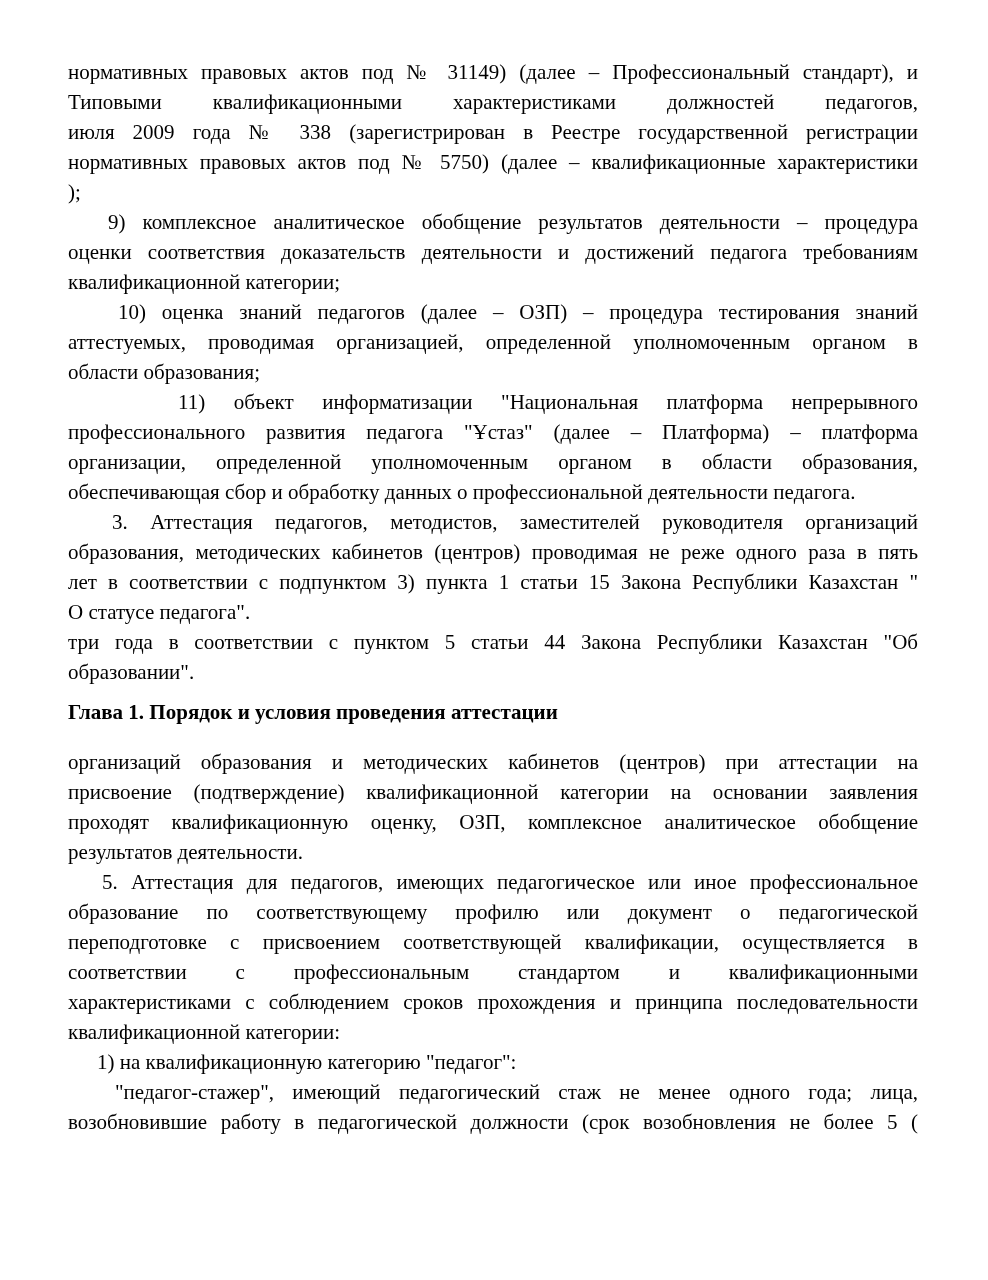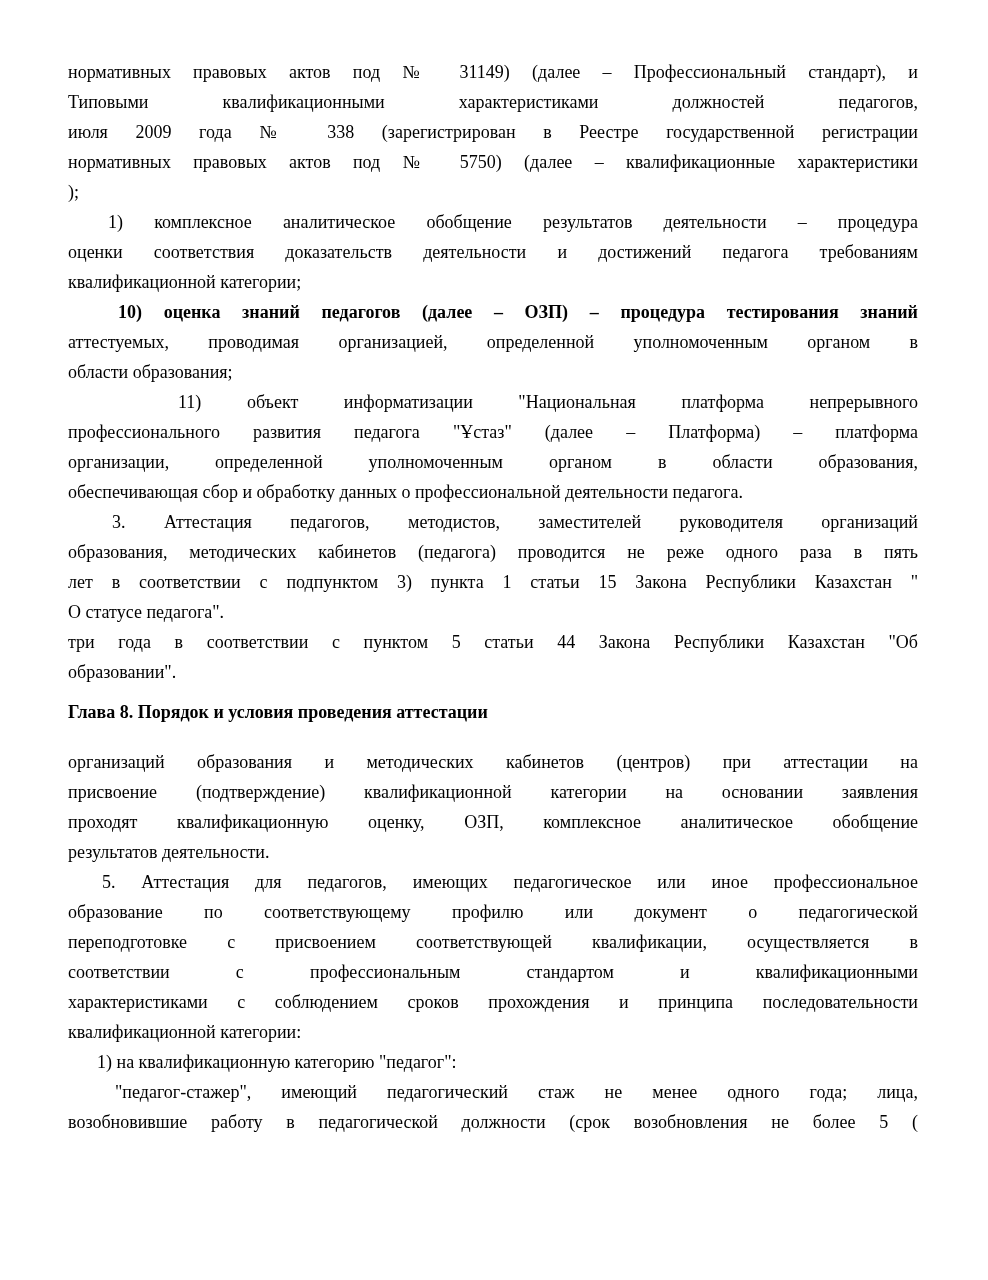--- a/index.html
+++ b/index.html
@@ -13,21 +13,21 @@
     overflow: hidden;
   }
   .page {
     box-sizing: border-box;
     width: 988px;
     height: 1280px;
     padding: 57px 70px 0 68px;
     background: #ffffff;
     color: #000000;
     font-family: "Liberation Serif", "DejaVu Serif", serif;
-    font-size: 18px;
+    font-size: 21px;
     line-height: 30px;
   }
   .para {
     margin: 0;
   }
   .line {
     text-align: justify;
   }
   .line.fill {
     text-align-last: justify;
@@ -49,47 +49,47 @@
 
 <div class="page">
     <div class="para">
       <div class="line fill">нормативных правовых актов под № 31149) (далее – Профессиональный стандарт), и</div>
       <div class="line fill">Типовыми квалификационными характеристиками должностей педагогов,</div>
       <div class="line fill">июля 2009 года № 338 (зарегистрирован в Реестре государственной регистрации</div>
       <div class="line fill">нормативных правовых актов под № 5750) (далее – квалификационные характеристики</div>
       <div class="line end">);</div>
     </div>
     <div class="para">
-      <div class="line fill" style="padding-left: 40px;">1) комплексное аналитическое обобщение результатов деятельности – процедура</div>
+      <div class="line fill" style="padding-left: 40px;">9) комплексное аналитическое обобщение результатов деятельности – процедура</div>
       <div class="line fill">оценки соответствия доказательств деятельности и достижений педагога требованиям</div>
       <div class="line end">квалификационной категории;</div>
     </div>
     <div class="para">
-      <div class="line fill" style="padding-left: 50px; font-weight: bold;">10) оценка знаний педагогов (далее – ОЗП) – процедура тестирования знаний</div>
+      <div class="line fill" style="padding-left: 50px;">10) оценка знаний педагогов (далее – ОЗП) – процедура тестирования знаний</div>
       <div class="line fill">аттестуемых, проводимая организацией, определенной уполномоченным органом в</div>
       <div class="line end">области образования;</div>
     </div>
     <div class="para">
       <div class="line fill" style="padding-left: 110px;">11) объект информатизации "Национальная платформа непрерывного</div>
       <div class="line fill">профессионального развития педагога "Ұстаз" (далее – Платформа) – платформа</div>
       <div class="line fill">организации, определенной уполномоченным органом в области образования,</div>
       <div class="line end">обеспечивающая сбор и обработку данных о профессиональной деятельности педагога.</div>
     </div>
     <div class="para">
       <div class="line fill" style="padding-left: 44px;">3. Аттестация педагогов, методистов, заместителей руководителя организаций</div>
-      <div class="line fill">образования, методических кабинетов (педагога) проводится не реже одного раза в пять</div>
+      <div class="line fill">образования, методических кабинетов (центров) проводимая не реже одного раза в пять</div>
       <div class="line fill">лет в соответствии с подпунктом 3) пункта 1 статьи 15 Закона Республики Казахстан "</div>
       <div class="line end">О статусе педагога".</div>
     </div>
     <div class="para">
       <div class="line fill">три года в соответствии с пунктом 5 статьи 44 Закона Республики Казахстан "Об</div>
       <div class="line end">образовании".</div>
     </div>
     <div class="para heading">
-      <div class="line end">Глава 8. Порядок и условия проведения аттестации</div>
+      <div class="line end">Глава 1. Порядок и условия проведения аттестации</div>
     </div>
     <div class="para">
       <div class="line fill">организаций образования и методических кабинетов (центров) при аттестации на</div>
       <div class="line fill">присвоение (подтверждение) квалификационной категории на основании заявления</div>
       <div class="line fill">проходят квалификационную оценку, ОЗП, комплексное аналитическое обобщение</div>
       <div class="line end">результатов деятельности.</div>
     </div>
     <div class="para">
       <div class="line fill" style="padding-left: 34px;">5. Аттестация для педагогов, имеющих педагогическое или иное профессиональное</div>
       <div class="line fill">образование по соответствующему профилю или документ о педагогической</div>

